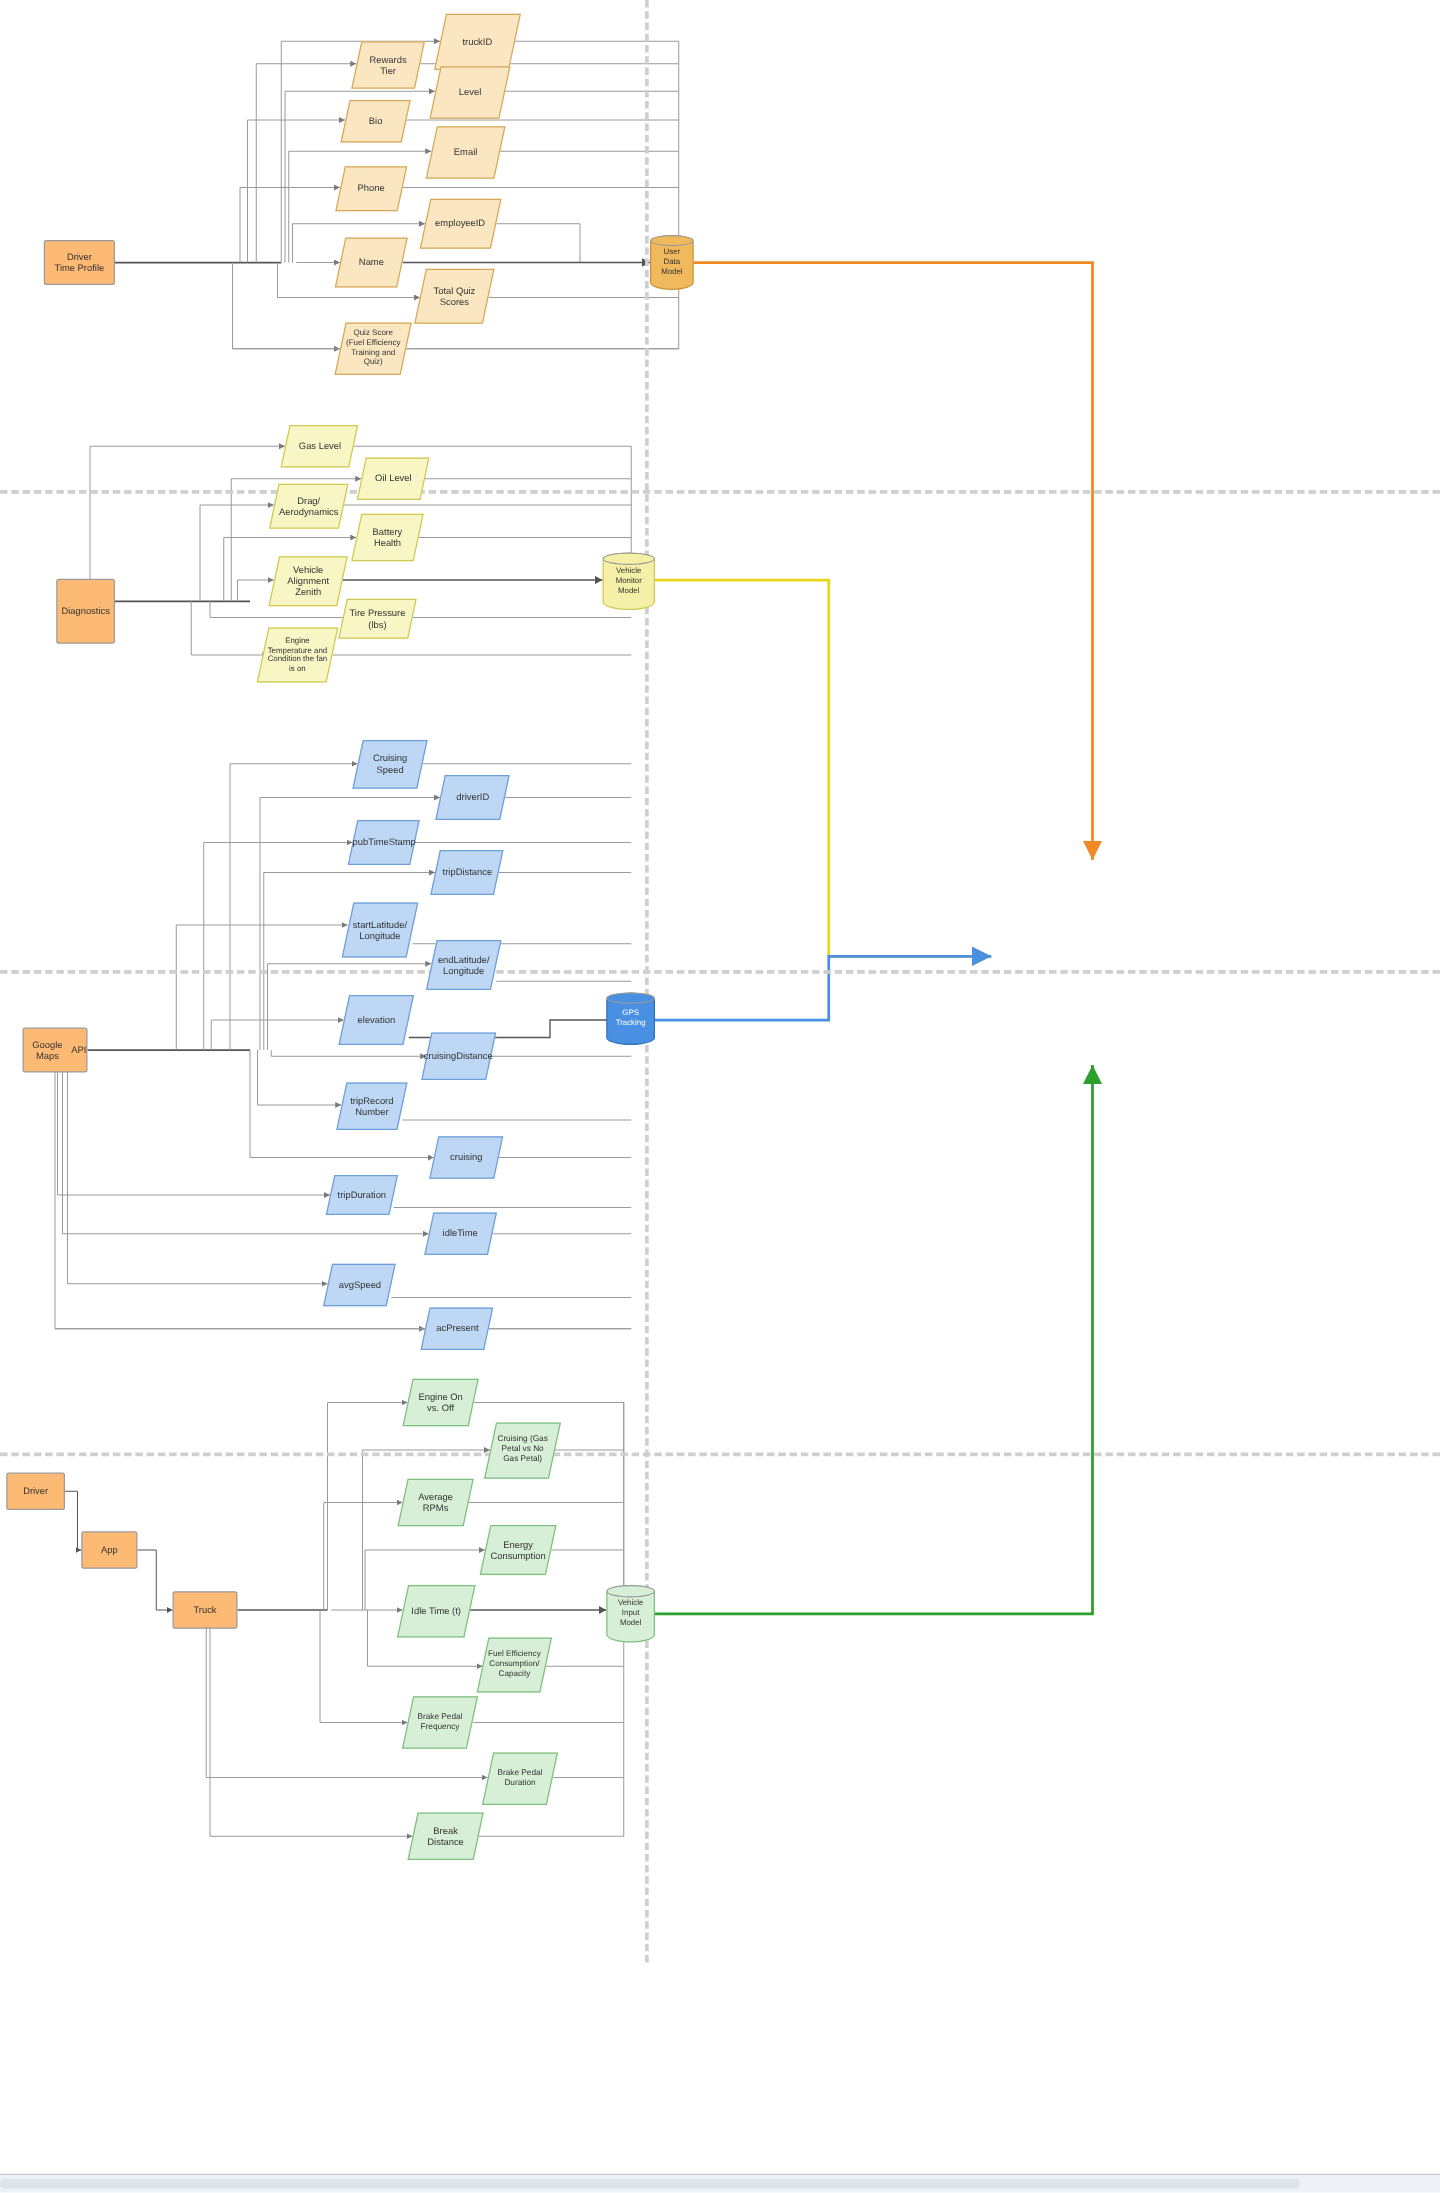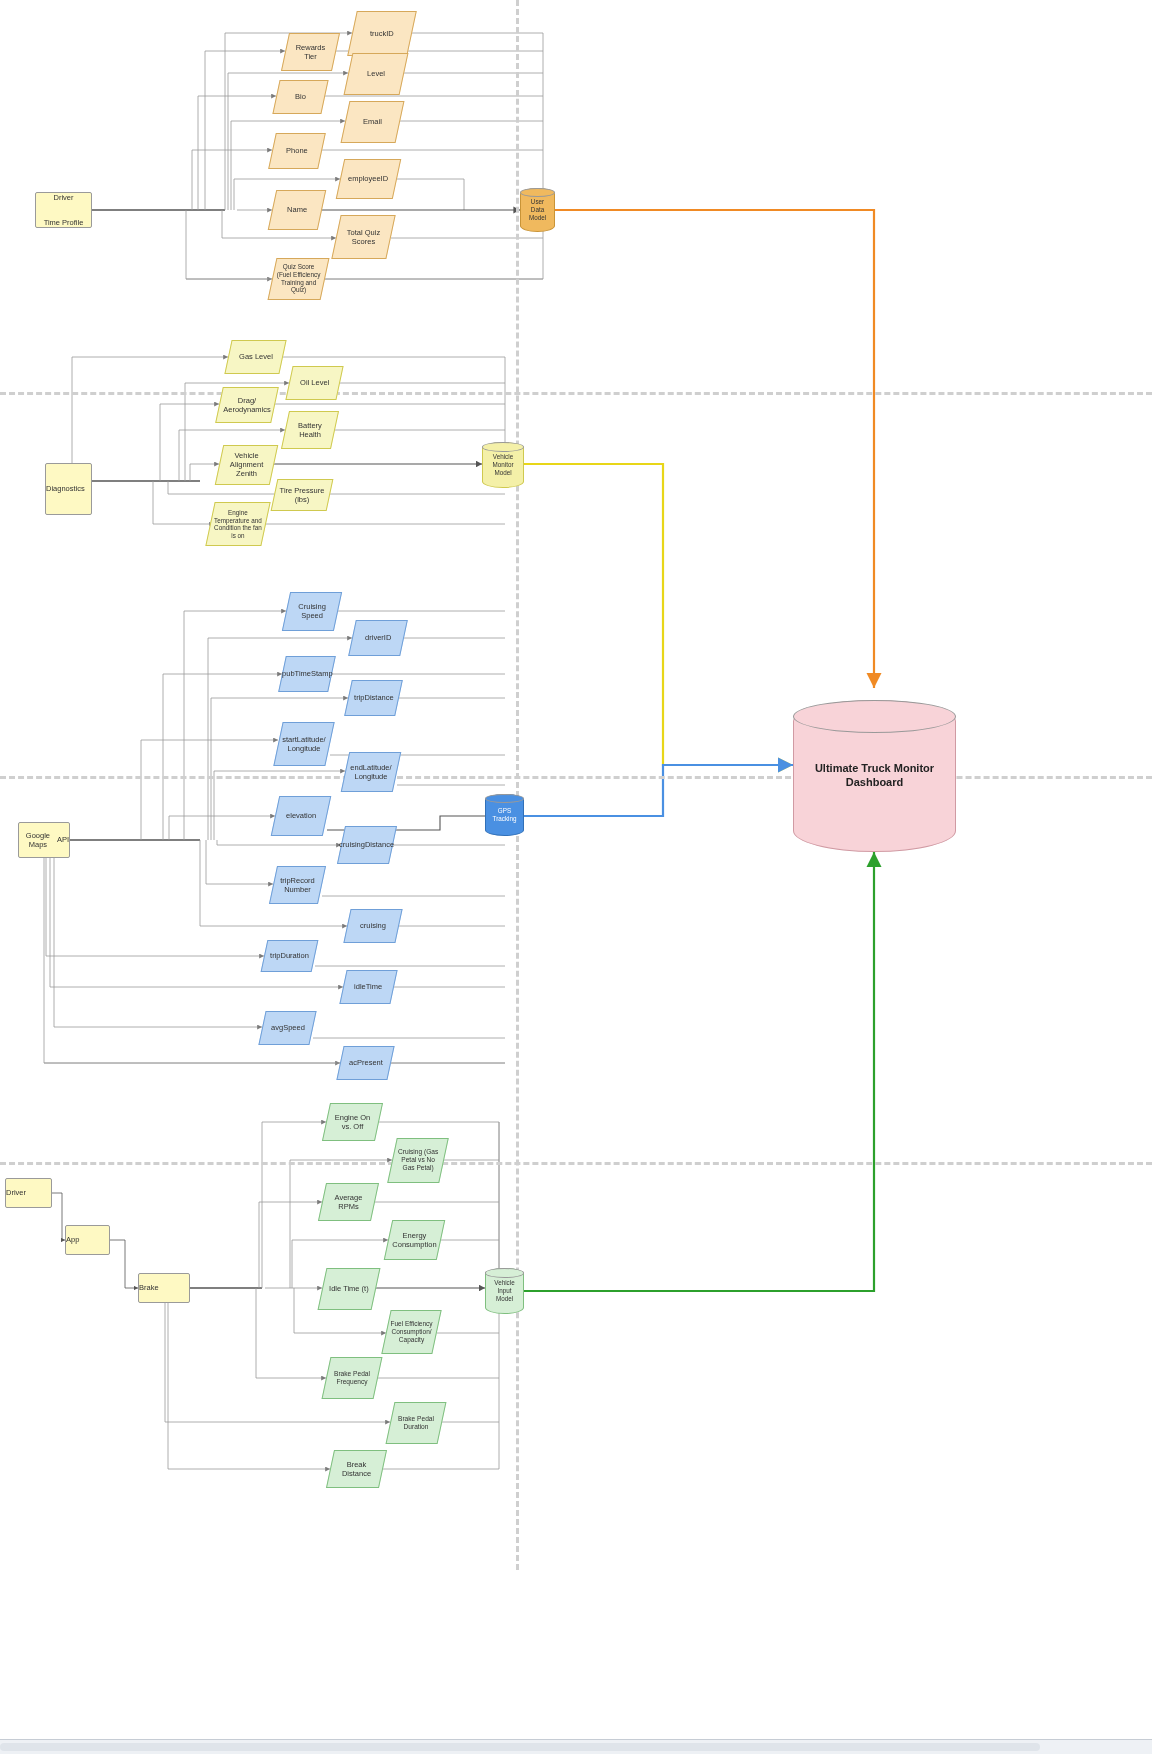--- a/index.html
+++ b/index.html
@@ -2,21 +2,21 @@
 <html><head>
 <meta charset="utf-8">
 <style>
   html,body{margin:0;padding:0;background:#ffffff;}
   body{width:1152px;height:1754px;position:relative;font-family:"Liberation Sans",sans-serif;overflow:hidden;}
   #canvas{position:absolute;left:0;top:0;width:1152px;height:1754px;}
   .svg-layer{position:absolute;left:0;top:0;width:1152px;height:1754px;pointer-events:none;}
   .node{position:absolute;box-sizing:border-box;display:flex;align-items:center;justify-content:center;text-align:center;font-size:7.5px;line-height:1.22;color:#333333;}
   .para{transform:skewX(-12deg);border:1px solid #8f8f8f;}
   .para > span{transform:skewX(12deg);display:block;padding:0 3px;}
-  .rect{background:#fef9c3;border:1px solid #9a9a9a;border-radius:2px;color:#333;justify-content:space-between;}
+  .rect{background:#fdba74;border:1px solid #9a9a9a;border-radius:2px;color:#333;}
   .cyl{border-radius:50% / 14%;border:1px solid #999;position:absolute;display:flex;align-items:center;justify-content:center;text-align:center;font-size:7.5px;color:#333;box-sizing:border-box;}
   .cyl:before{content:"";position:absolute;left:-1px;right:-1px;top:-1px;height:22%;border:1px solid #999;border-radius:50% / 50%;box-sizing:border-box;background:inherit;}
   .cyl span{position:relative;z-index:2;line-height:1.25;padding:0 2px;}
   .dash-sep{position:absolute;left:0;width:1152px;height:0;border-top:3px dashed #cfcfcf;}
   .vdash{position:absolute;top:0;height:1570px;width:0;border-left:3px dashed #cfcfcf;}
   .bottombar{position:absolute;left:0;bottom:0;width:1152px;height:14px;background:#eef1f5;border-top:1px solid #c6ccd4;}
   .bottombar-inner{position:absolute;left:0;top:3px;height:8px;width:1040px;background:#dfe4ea;border-radius:4px;}
   .dash-title{font-weight:bold;font-size:11px;color:#222;}
 </style>
 </head>
@@ -166,21 +166,21 @@
     <span>Google Maps</span>
     <span>API</span>
   </div>
   <div class="node rect" style="left:5px;top:1178px;width:47px;height:30px">
     <span>Driver</span>
   </div>
   <div class="node rect" style="left:65px;top:1225px;width:45px;height:30px">
     <span>App</span>
   </div>
   <div class="node rect" style="left:138px;top:1273px;width:52px;height:30px">
-    <span>Brake</span>
+    <span>Truck</span>
   </div>
 
   <div class="node para" style="left:352px;top:11px;width:60px;height:45px;background:#fbe6c2;border-color:#d6a85a">
     <span>truckID</span>
     </div>
   <div class="node para" style="left:285px;top:33px;width:51px;height:38px;background:#fbe6c2;border-color:#d6a85a">
     <span>Rewards Tier</span>
     </div>
   <div class="node para" style="left:348px;top:53px;width:56px;height:42px;background:#fbe6c2;border-color:#d6a85a">
     <span>Level</span>
@@ -316,22 +316,18 @@
     <span>GPS</span>
     <span>Tracking</span>
   </div>
 
   <div class="cyl" style="left:485px;top:1268px;width:39px;height:46px;background:#d6efd6;border-color:#7fbf7f;flex-direction:column;font-size:6.3px">
     <span>Vehicle</span>
     <span>Input</span>
     <span>Model</span>
   </div>
 
-  <div class="cyl" style="left:793px;top:700px;width:163px;height:152px;background:#f8d3d8;border-color:#d09aa3;flex-direction:column;">
-    <span class="dash-title">Ultimate Truck Monitor</span>
-    <span class="dash-title">Dashboard</span>
-  </div>
 
   <div class="bottombar">
     <div class="bottombar-inner"></div>
   </div>
 
 </div>
 
 </body></html>

